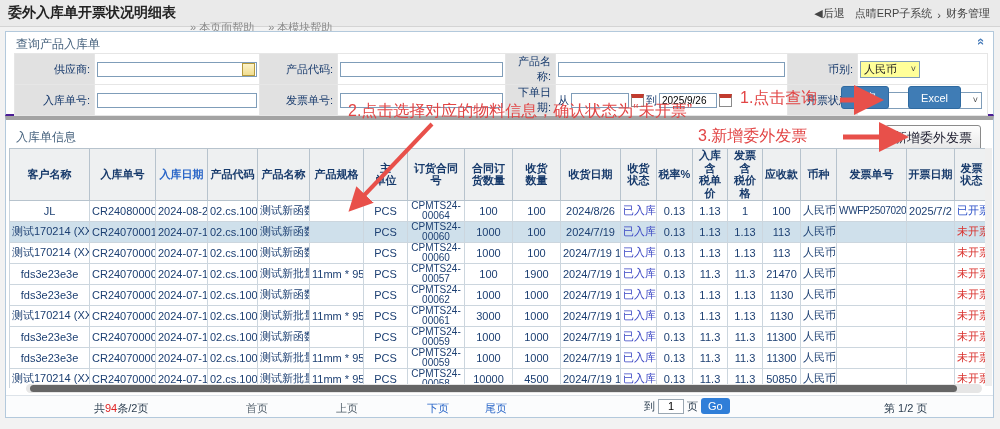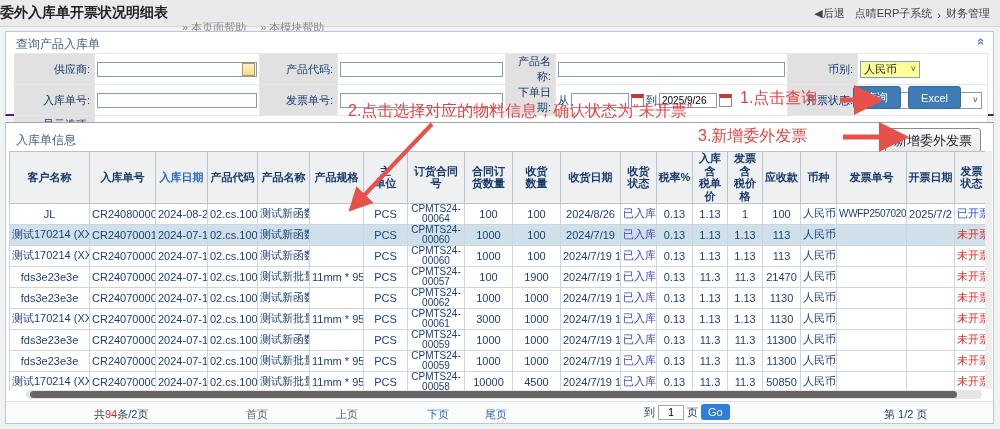--- a/index.html
+++ b/index.html
@@ -6,21 +6,21 @@
   html,body { width:1000px; height:429px; overflow:hidden; }
   body {
     position:relative;
     background:#f2f2f2;
     font-family:"Liberation Sans","DejaVu Sans",sans-serif;
     font-size:11px; color:#333;
   }
   
   .topbar { position:absolute; left:0; top:0; width:1000px; height:27px;
     background:#eaeaea; border-bottom:1px solid #d4d4d4; display:flex; align-items:center; }
-  .topbar .title { font-size:14px; font-weight:bold; color:#222; }
+  .topbar .title { margin-left:8px; font-size:14px; font-weight:bold; color:#222; }
   .topbar .help { margin-left:14px; font-size:11px; color:#8a8a8a; cursor:pointer;margin-top:29px; }
   .nav-right { position:absolute; right:10px; top:0; height:27px; display:flex; align-items:center; gap:10px; font-size:11px; color:#444; }
   .nav-right .back { cursor:pointer; }
   .nav-right .crumbs { display:flex; gap:5px; align-items:flex-end; }
   
   .panel { position:absolute; background:#fff; border:1px solid #b3c9dc; }
   .query-panel { left:5px; top:31px; width:989px; height:85px; border-bottom:2px solid #4c1d95;padding-left:35px; }
   .panel-title { position:absolute; left:10px; top:4px; font-size:12px; color:#44607c; }
   .collapse { position:absolute; right:8px; top:2px; color:#4a7ebb; font-size:13px; font-weight:bold;
     transform:rotate(90deg); cursor:pointer; }
@@ -35,25 +35,25 @@
   .picker { position:absolute; right:2px; top:1px; width:13px; height:13px;
     background:linear-gradient(#fdf3c9,#f0dd90); border:1px solid #b59a3c; cursor:pointer; }
   .dategrp { display:flex; align-items:center; gap:2px; color:#15386b; }
   .din { width:58px; height:15px; border:1px solid #7f9db9; font-size:10px; padding:0 2px; }
   .cal { width:13px; height:13px; background:#fff; border:1px solid #8a8a8a; border-top:4px solid #c23b2e; cursor:pointer; flex:0 0 13px; }
   .fsel { height:17px; border:1px solid #7f9db9; background:#fff; display:inline-flex;
     align-items:center; justify-content:space-between; padding:0 3px; color:#222; cursor:pointer; }
   .fsel.cur { width:60px; background:#ffff99; }
   .fsel.stat { width:122px; }
   .fsel .arr { color:#444; font-size:9px; }
-  .qbuttons { position:absolute; right:32px; bottom:5px; display:flex; gap:7px; }
+  .qbuttons { position:absolute; right:32px; bottom:5px; display:flex; gap:19px; }
   .btn-blue { background:#3f7cb5; color:#fff; border:1px solid #2f6aa0; border-radius:3px;
     font-size:11px; padding:3px 12px; cursor:pointer; }
   
-  .list-panel { left:5px; top:122px; width:989px; height:302px; border-top:1px solid #a3a3a3;padding-left:8px; }
+  .list-panel { left:5px; top:116px; width:989px; height:302px; border-top:4px solid #a3a3a3;padding-left:8px; }
   .list-panel .panel-title { top:9px; }
   .btn-add { position:absolute; right:12px; top:5px; background:linear-gradient(#fdfdfd,#e7e7e7);
     border:1px solid #8a8a8a; border-radius:3px; color:#223; font-size:13px; padding:3px 8px; cursor:pointer; }
   .table-wrap { position:absolute; left:3px; top:28px; width:976px; height:240px; overflow:hidden; }
   .grid { width:975px; table-layout:fixed; border-collapse:collapse; font-size:11px; }
   .grid th { background:#eef0f1; color:#173a6b; font-weight:bold; border:1px solid #b7c3cd;
     height:26px; padding:0 1px; line-height:1.15; white-space:pre-line; }
   .grid th.sortable { color:#2a66c8; cursor:pointer; }
   .grid td { border:1px solid #ccd6de; height:20px; padding:0 2px; color:#1c3f72;
     text-align:center; white-space:nowrap; overflow:hidden; }

